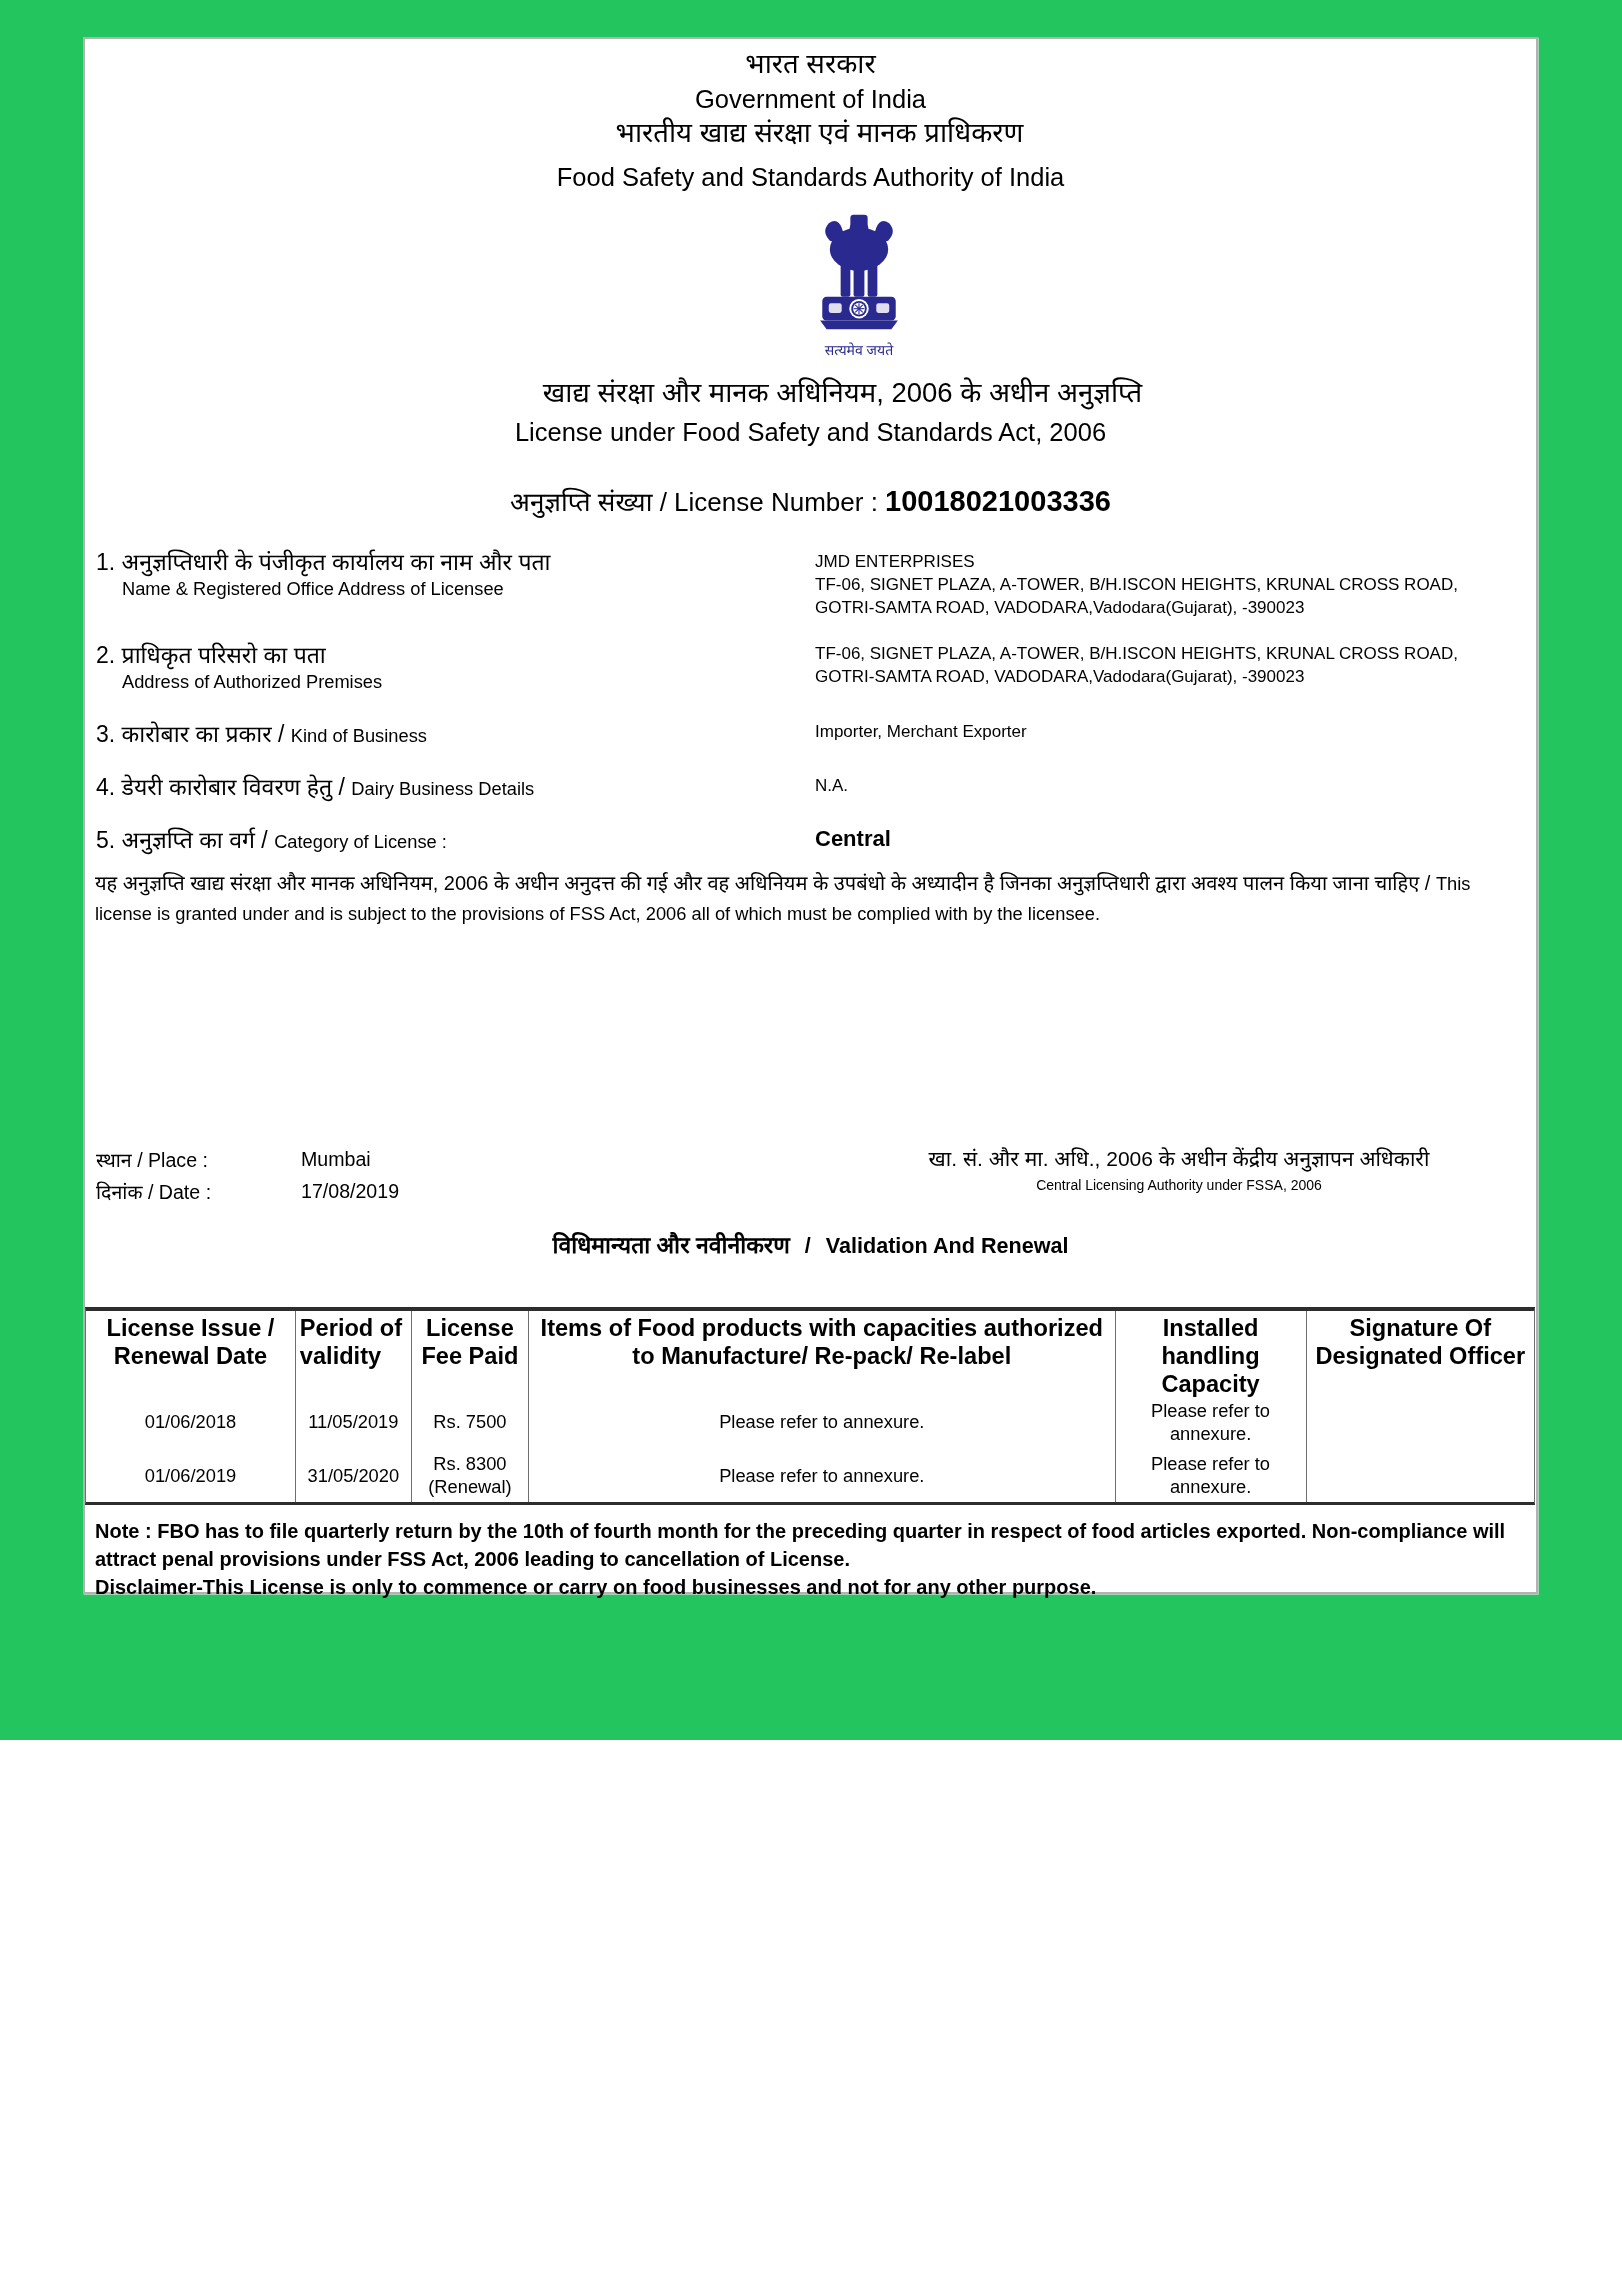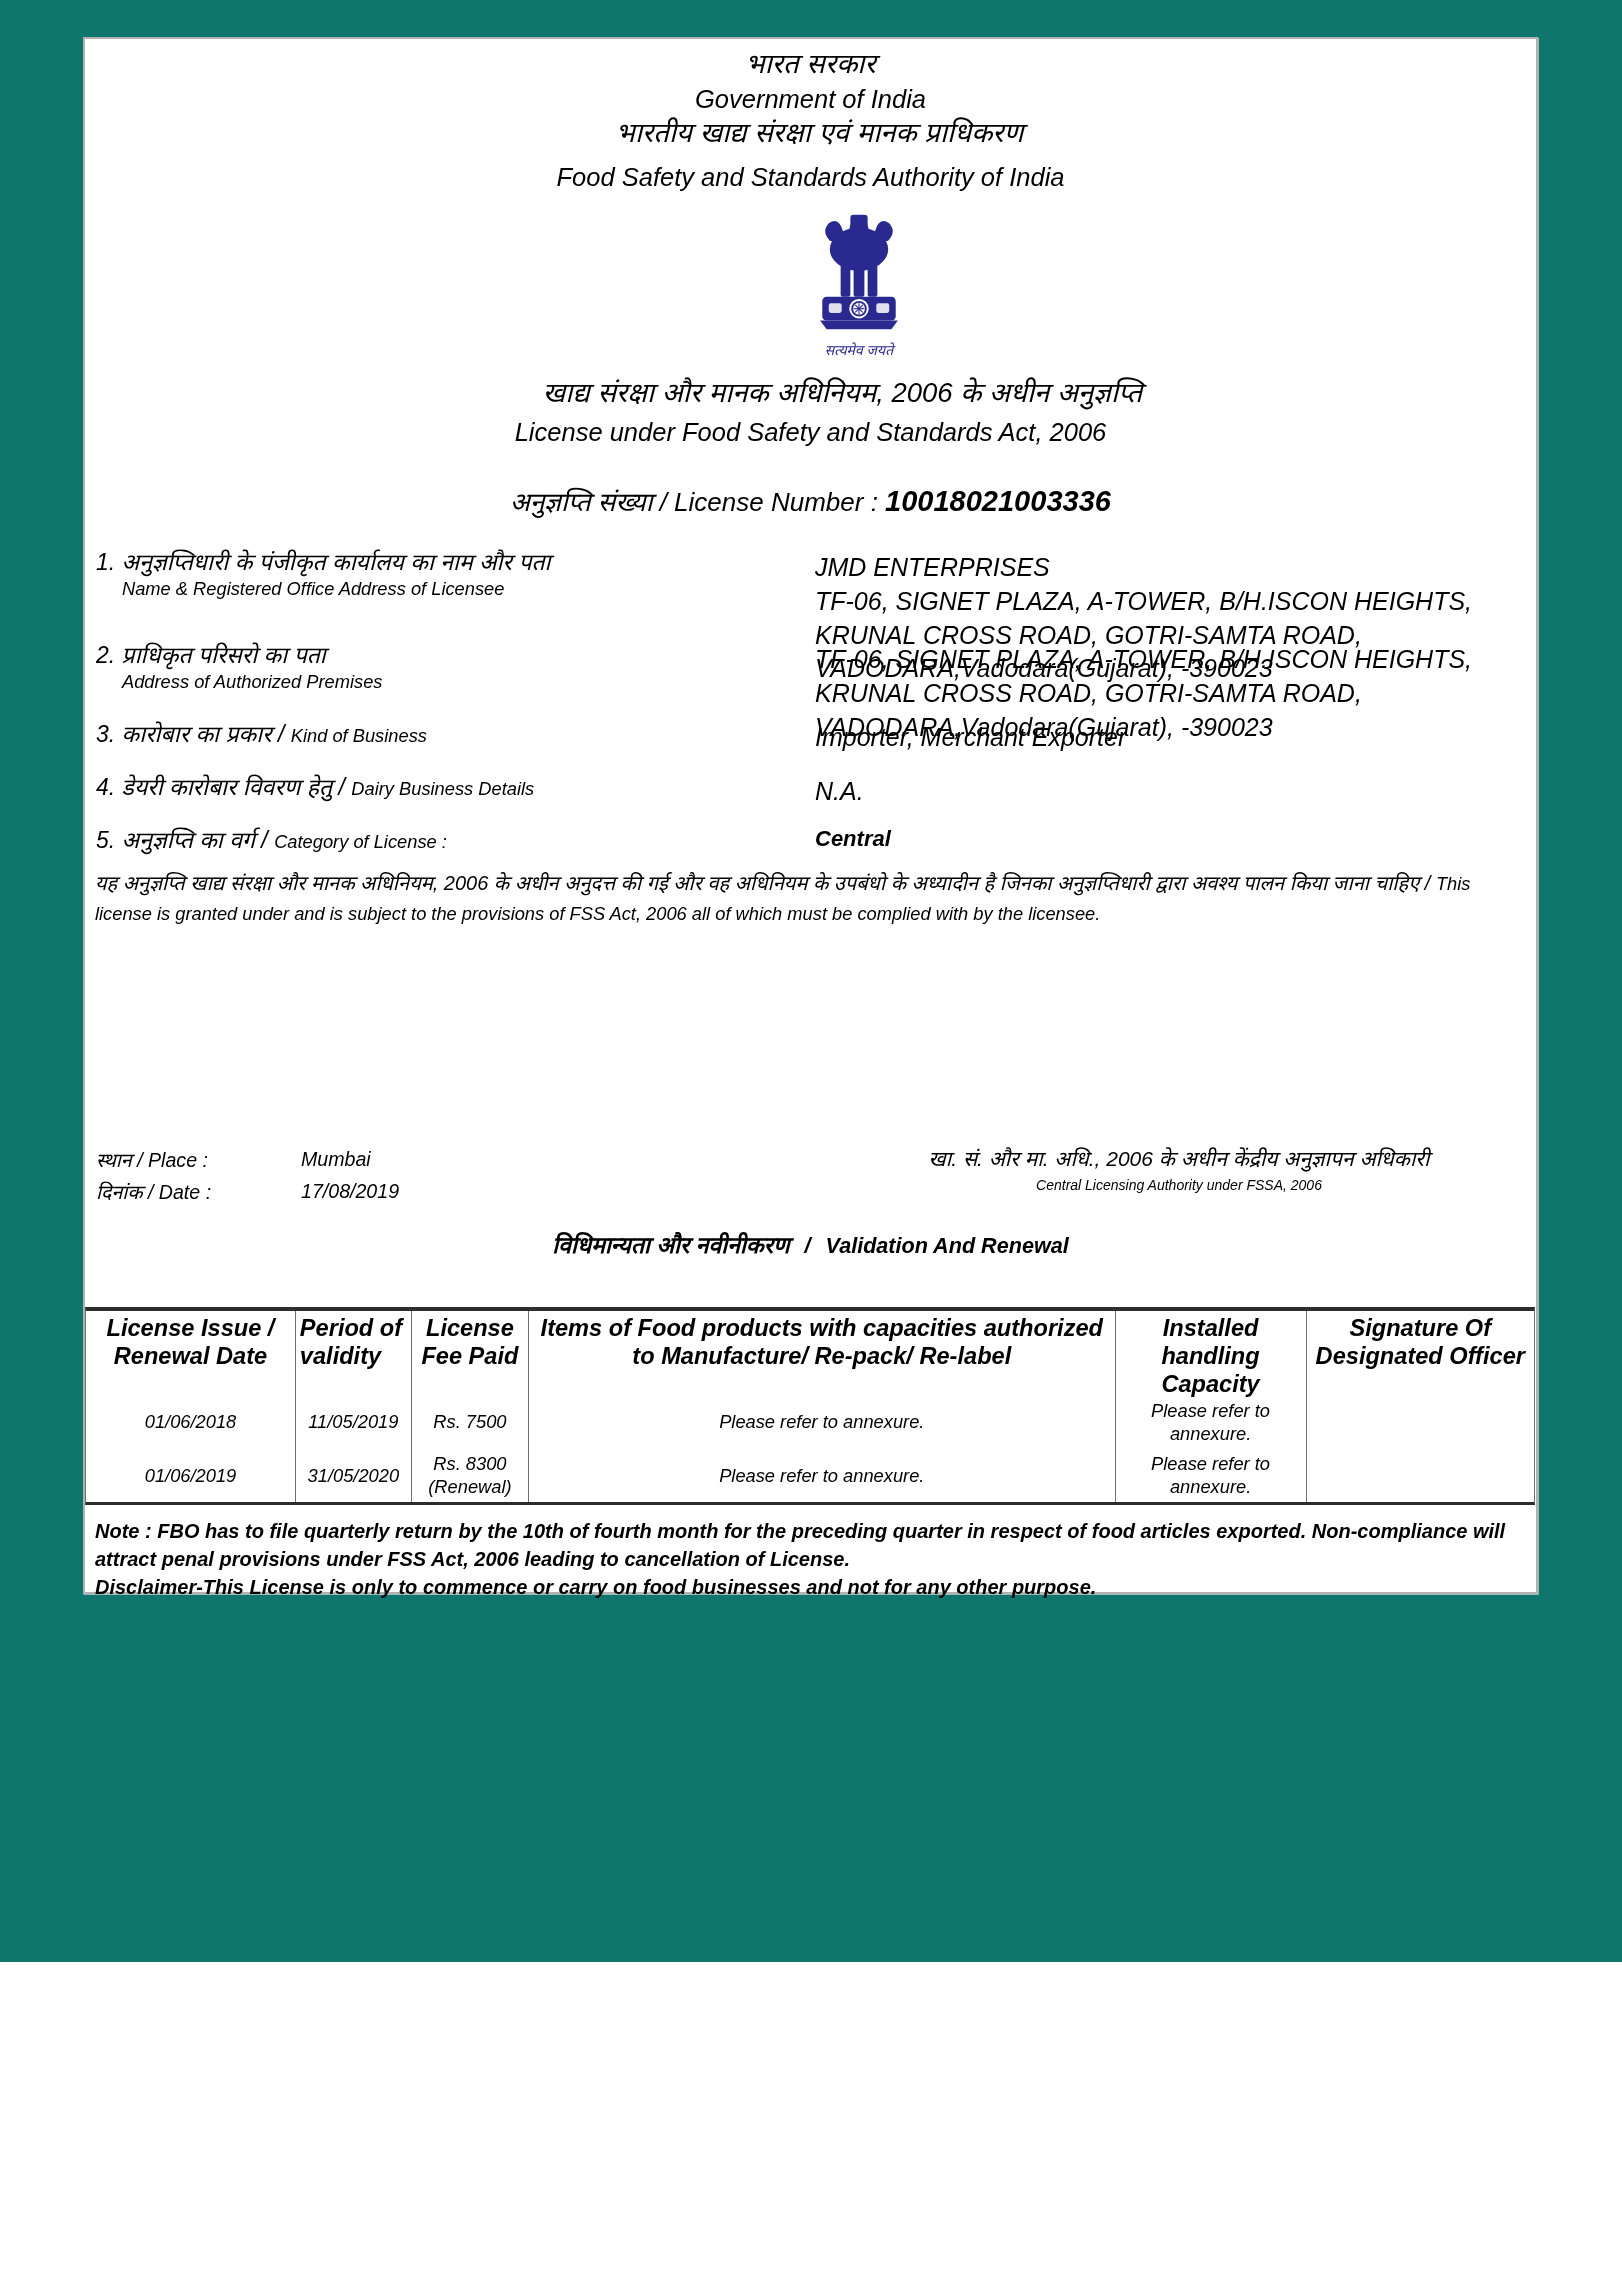--- a/index.html
+++ b/index.html
@@ -1,40 +1,39 @@
 <!DOCTYPE html>
 <html style="font-size:10.5px"><head>
 <meta charset="utf-8">
 <style>
   html,body{margin:0;padding:0;background:#ffffff;}
   .sheet{
     position:relative;
-    width:1622px;height:1962px;
-    background:#0f766e;
+    width:1622px;height:1740px;
+    background:#22c55e;
     font-family:"Liberation Sans","DejaVu Sans",sans-serif;
     color:#000;
-    font-style:italic;
   }
   .frame{
     position:absolute;left:83px;top:37px;width:1451px;height:1553px;
     border:2px solid #b2b2b2;
     box-shadow:0.7px 0.7px 0 #d9d9d9;
     background:#fff;
   }
   .cblock{position:absolute;left:83px;width:1455px;text-align:center;}
   .hi-title{font-size:27.5px;line-height:1.2;}
   .en-title{font-size:25.5px;line-height:1.2;}
   .emblem-wrap{position:absolute;left:83px;top:208px;width:1455px;text-align:center;margin-left:48px;}
   .licnum{font-size:26px;}
   .licnum b{font-size:29px;font-weight:bold;}
   .field-label{position:absolute;left:96px;width:694px;}
   .field-label .hi{font-size:23px;line-height:1.25;display:block;}
   .field-label .en{font-size:18.3px;line-height:1.3;display:block;padding-left:26px;}
   .field-label .inline-en{font-size:18.3px;}
-  .field-value{position:absolute;left:815px;width:707px;font-size:25px;line-height:1.35;}
+  .field-value{position:absolute;left:815px;width:707px;font-size:17px;line-height:1.35;}
   .para{position:absolute;left:95px;width:1427px;font-size:20px;line-height:1.5;}
   .sig-label{position:absolute;left:96px;font-size:19.6px;}
   .sig-value{position:absolute;left:301px;font-size:19.6px;}
   .auth-block{position:absolute;left:824px;width:710px;text-align:center;}
   .auth-hi{font-size:21px;}
   .auth-en{font-size:14px;}
   .renew-head{position:absolute;left:83px;width:1455px;text-align:center;font-weight:bold;}
   .renew-head .hi{font-size:23px;}
   .renew-head .en{font-size:21.6px;}
   .vtable{

